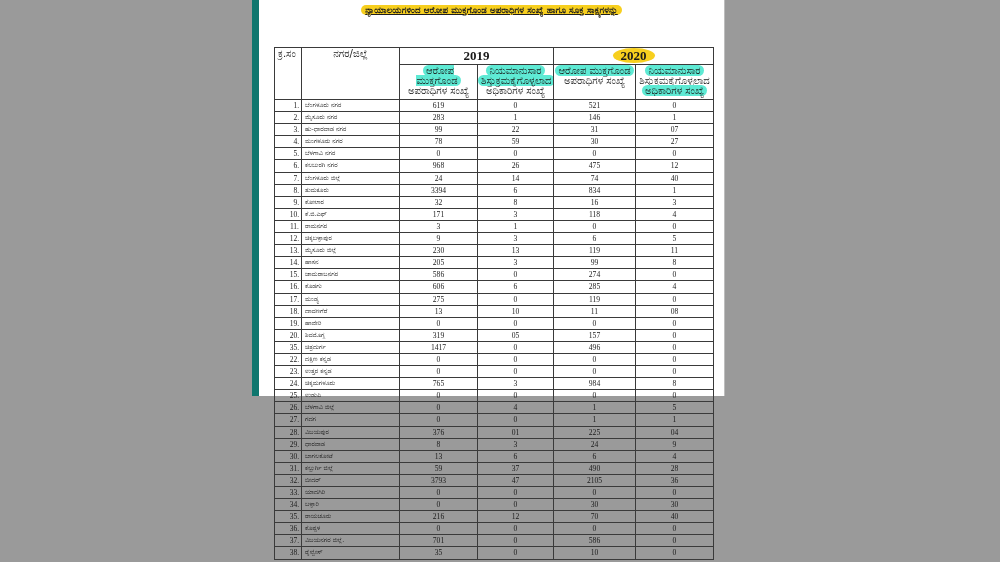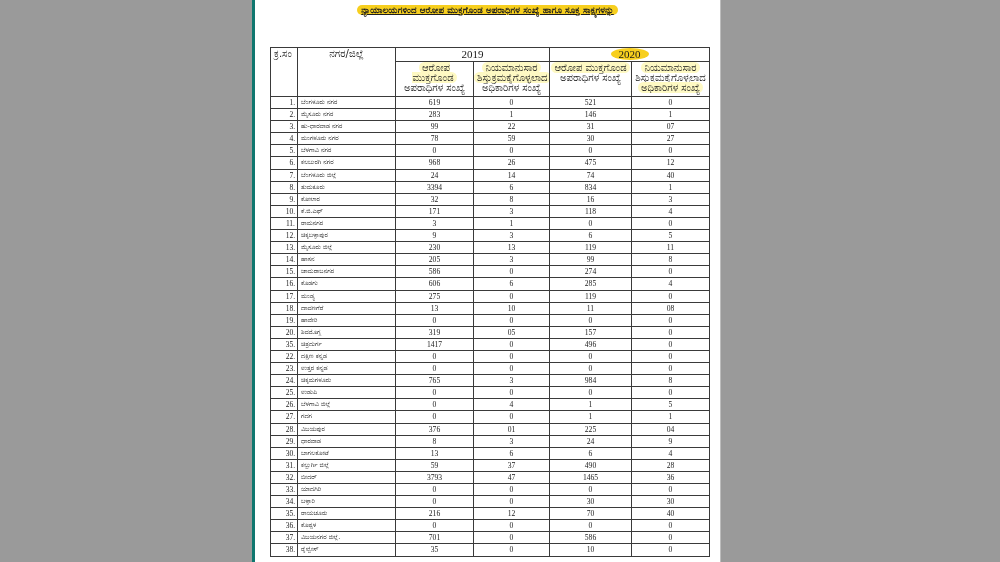--- a/index.html
+++ b/index.html
@@ -3,23 +3,23 @@
 <meta charset="utf-8">
 <style>
   html, body { margin:0; padding:0; }
   body {
     width:1000px; height:562px; overflow:hidden;
     background:#9a9a9a;
     font-family:"Liberation Serif", serif;
     position:relative;
   }
   .page {
-    position:absolute; left:252px; top:0; width:465px; height:562px;
+    position:absolute; left:252px; top:0; width:465px; height:396px;
     background:#ffffff;
-    border-left:3px solid #0f766e; border-right:1px solid #bdbdbd;
+    border-left:7px solid #0f766e; border-right:1px solid #bdbdbd;
   }
   .title-top {
     position:absolute; left:0; width:465px; top:-4px; height:8px;
     text-align:center;
   }
   .title-top span {
     display:inline-block; width:40px; height:5px; background:#2c2c2c; border-radius:2px;
   }
   .title-line {
     position:absolute; left:0; width:465px; text-align:center;
@@ -37,23 +37,23 @@
     border-collapse:collapse; table-layout:fixed;
     width:439px;
     font-size:8px; color:#1a1a1a;
   }
   td, th {
     border:1px solid #3a3a3a;
     padding:0; text-align:center; vertical-align:top;
     font-weight:normal; overflow:hidden; white-space:nowrap;
   }
   th { font-family:"DejaVu Sans", sans-serif; font-size:10px; }
-  th.yr { font-family:"Liberation Serif", serif; font-weight:normal; font-size:11px; height:13px;margin-top:8px; }
+  th.yr { font-family:"Liberation Serif", serif; font-weight:bold; font-size:13px; height:13px;margin-top:8px; }
   th.sub { height:33px; line-height:10px; padding-top:1px; white-space:normal; }
-  .hl2 { background:#fef9c3; border-radius:6px; padding:0 3px; }
+  .hl2 { background:#5eead4; border-radius:6px; padding:0 3px; }
   tr.row td { height:11.1px; line-height:11px; }
   td.sl { text-align:right; padding-right:2px; font-size:7.5px; }
   td.dist { text-align:left; padding-left:3px; font-family:"DejaVu Sans", sans-serif; font-size:6.4px; }
   td.num { font-size:7.6px; }
   th.c1 { text-align:left; padding-left:3px; }
   .yrhl { background:#f7cf1e; border-radius:50%; padding:0 8px; }
 </style>
 </head>
 <body>
 
@@ -347,21 +347,21 @@
           <td class="num">59</td>
           <td class="num">37</td>
           <td class="num">490</td>
           <td class="num">28</td>
         </tr>
         <tr class="row">
           <td class="sl">32.</td>
           <td class="dist">ಬೀದರ್</td>
           <td class="num">3793</td>
           <td class="num">47</td>
-          <td class="num">1465</td>
+          <td class="num">2105</td>
           <td class="num">36</td>
         </tr>
         <tr class="row">
           <td class="sl">33.</td>
           <td class="dist">ಯಾದಗಿರಿ</td>
           <td class="num">0</td>
           <td class="num">0</td>
           <td class="num">0</td>
           <td class="num">0</td>
         </tr>

